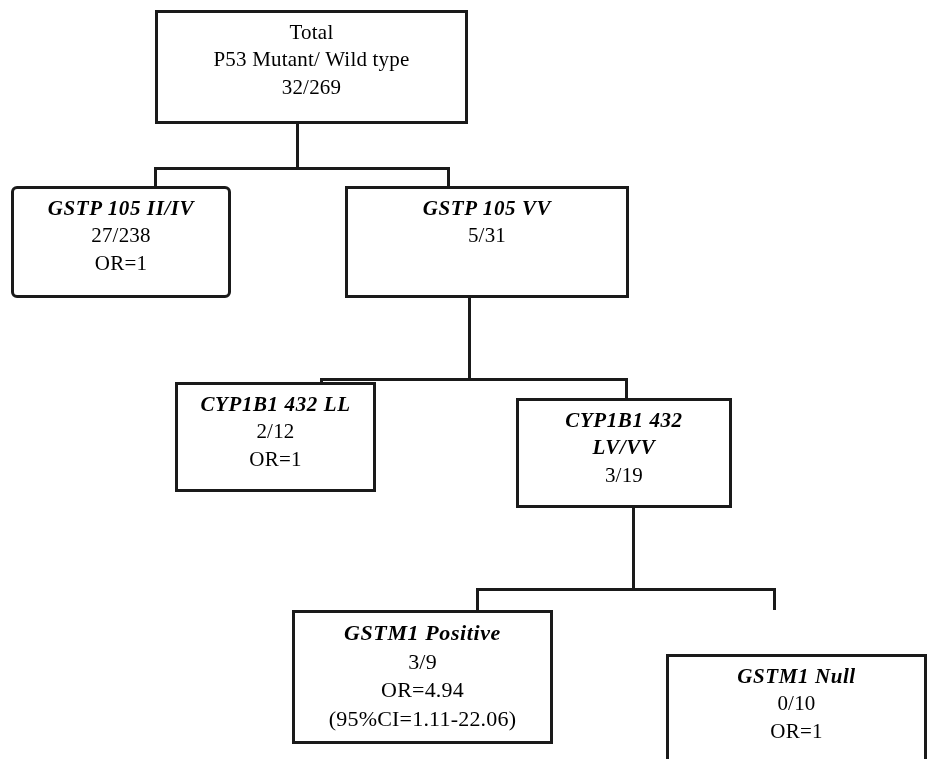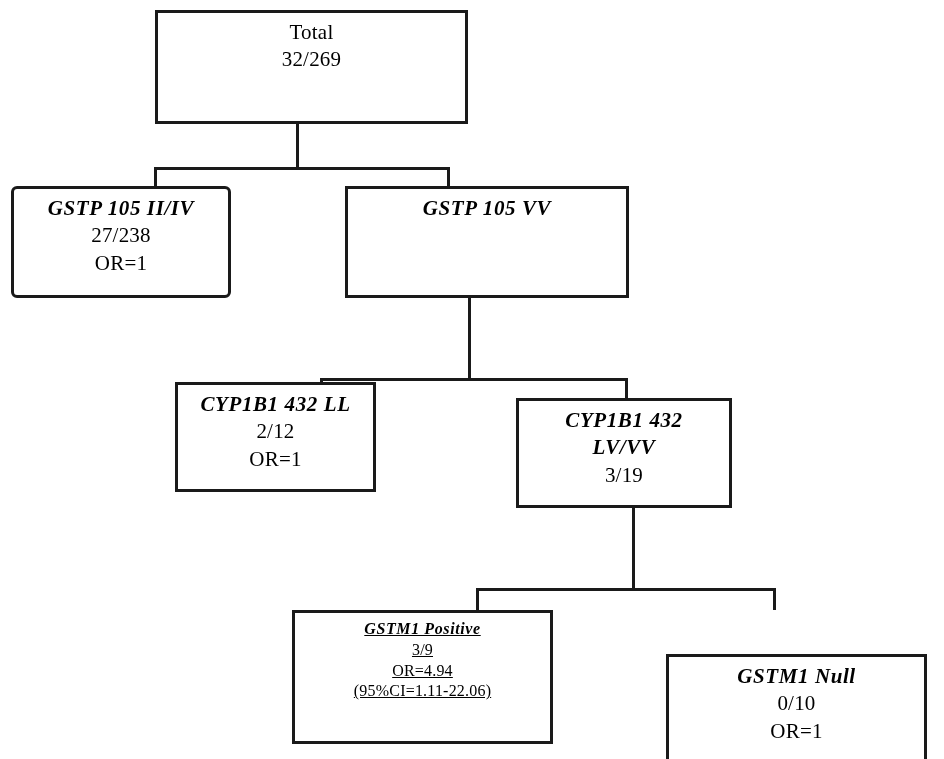--- a/index.html
+++ b/index.html
@@ -38,54 +38,55 @@
   .node .line.ital {
     font-style: italic;
     font-weight: bold;
     letter-spacing: 0.6px;
   }
   .node .line.plain {
     font-style: normal;
     font-weight: normal;
   }
   .node.tight .line {
-    font-size: 16px;
-    text-decoration: underline;
+    font-size: 22px;
   }
   .conn {
     position: absolute;
     background: #1a1a1a;
     z-index: 1;
   }
   .conn.v { width: 3px; }
   .conn.h { height: 3px; }
 </style>
 </head>
 <body>
 
 <div id="canvas">
 
   <div class="node" style="left:155px; top:10px; width:313px; height:114px;">
     <span class="line plain">Total</span>
+    <span class="line plain">P53 Mutant/ Wild type</span>
     <span class="line plain">32/269</span>
   </div>
 
   <div class="conn v" style="left:296px; top:124px; height:46px;"></div>
   <div class="conn h" style="left:154px; top:167px; width:296px;"></div>
   <div class="conn v" style="left:154px; top:167px; height:19px;"></div>
   <div class="conn v" style="left:447px; top:167px; height:19px;"></div>
 
   <div class="node" style="left:11px; top:186px; width:220px; height:112px;border-radius:6px;">
     <span class="line ital">GSTP 105 II/IV</span>
     <span class="line plain">27/238</span>
     <span class="line plain">OR=1</span>
   </div>
 
   <div class="node" style="left:345px; top:186px; width:284px; height:112px;">
     <span class="line ital">GSTP 105 VV</span>
+    <span class="line plain">5/31</span>
   </div>
 
   <div class="conn v" style="left:468px; top:298px; height:82px;"></div>
   <div class="conn h" style="left:320px; top:378px; width:308px;"></div>
   <div class="conn v" style="left:320px; top:378px; height:20px;"></div>
   <div class="conn v" style="left:625px; top:378px; height:20px;"></div>
 
   <div class="node" style="left:175px; top:382px; width:201px; height:110px;">
     <span class="line ital">CYP1B1 432 LL</span>
     <span class="line plain">2/12</span>

